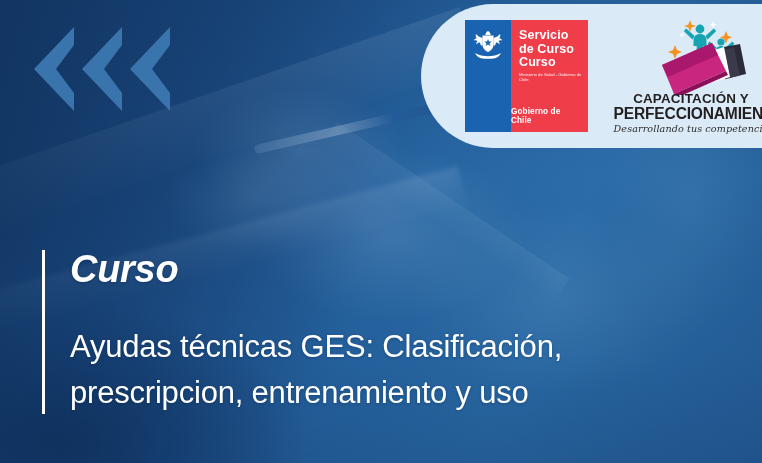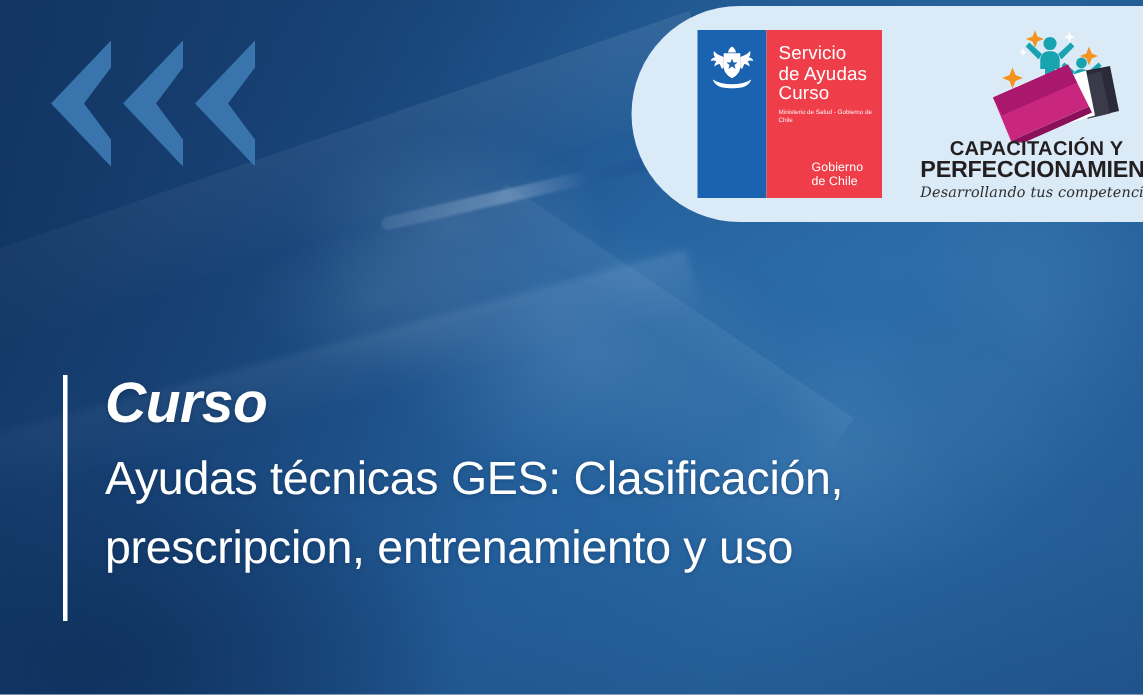--- a/index.html
+++ b/index.html
@@ -122,44 +122,43 @@
     left: 4px;
     top: 8px;
     width: 38px;
     height: 34px;
   }
   .gob-title {
     position: absolute;
     left: 8px;
     top: 9px;
     color: #ffffff;
-    font-weight: normal;
+    font-weight: bold;
     font-size: 12.5px;
     line-height: 13.5px;
     letter-spacing: 0.1px;
   }
   .gob-sub {
     position: absolute;
     left: 8px;
     top: 52px;
     color: #ffffff;
     font-size: 4.2px;
     line-height: 5px;
     opacity: 0.92;
     width: 70px;
   }
   .gob-foot {
     position: absolute;
     right: 7px;
     bottom: 7px;
     color: #ffffff;
-    font-weight: normal;
+    font-weight: bold;
     font-size: 8.2px;
     letter-spacing: 0.1px;
-    margin-left: 30px;
   }
 
   
   .cap-logo {
     position: relative;
     width: 155px;
     height: 122px;
     text-decoration: underline;
   }
   .cap-art {
@@ -224,21 +223,21 @@
     font-weight: bold;
     font-size: 38px;
     line-height: 42px;
     letter-spacing: -0.3px;
     text-shadow: 0 1px 3px rgba(8,30,60,0.35);
     font-style: italic;
   }
   .course-title {
     position: absolute;
     left: 28px;
-    top: 48px;
+    top: 76px;
     width: 560px;
     color: #ffffff;
     font-size: 31px;
     line-height: 46px;
     font-weight: normal;
     letter-spacing: -0.2px;
     text-shadow: 0 1px 3px rgba(8,30,60,0.30);
   }
 </style>
 </head>
@@ -287,21 +286,21 @@
                 <path d="M19 3 c-1.6 1 -2.6 2.4 -2.6 4 h5.2 c0 -1.6 -1 -3 -2.6 -4 z" fill="#ffffff" stroke="none"></path>
 
                 <path d="M6 25 c4 2.2 8.5 3.2 13 3.2 c4.5 0 9 -1 13 -3.2 c-1.5 3 -3.5 4.6 -6 5.2 c-2.4 0.6 -4.6 0.6 -7 0.6 c-2.4 0 -4.6 0 -7 -0.6 c-2.5 -0.6 -4.5 -2.2 -6 -5.2 z" fill="#ffffff" stroke="none"></path>
               </g>
             </svg>
           </div>
         </div>
         <div class="gob-red">
           <div class="gob-title">
             <div>Servicio</div>
-            <div>de Ayudas</div>
+            <div>de Curso</div>
             <div>Curso</div>
           </div>
           <div class="gob-sub">Ministerio de Salud - Gobierno de Chile</div>
           <div class="gob-foot">Gobierno de Chile</div>
         </div>
       </div>
 
       <div class="cap-logo">
         <div class="cap-art">
           <svg width="150" height="80" viewBox="0 0 150 80" xmlns="http://www.w3.org/2000/svg">

